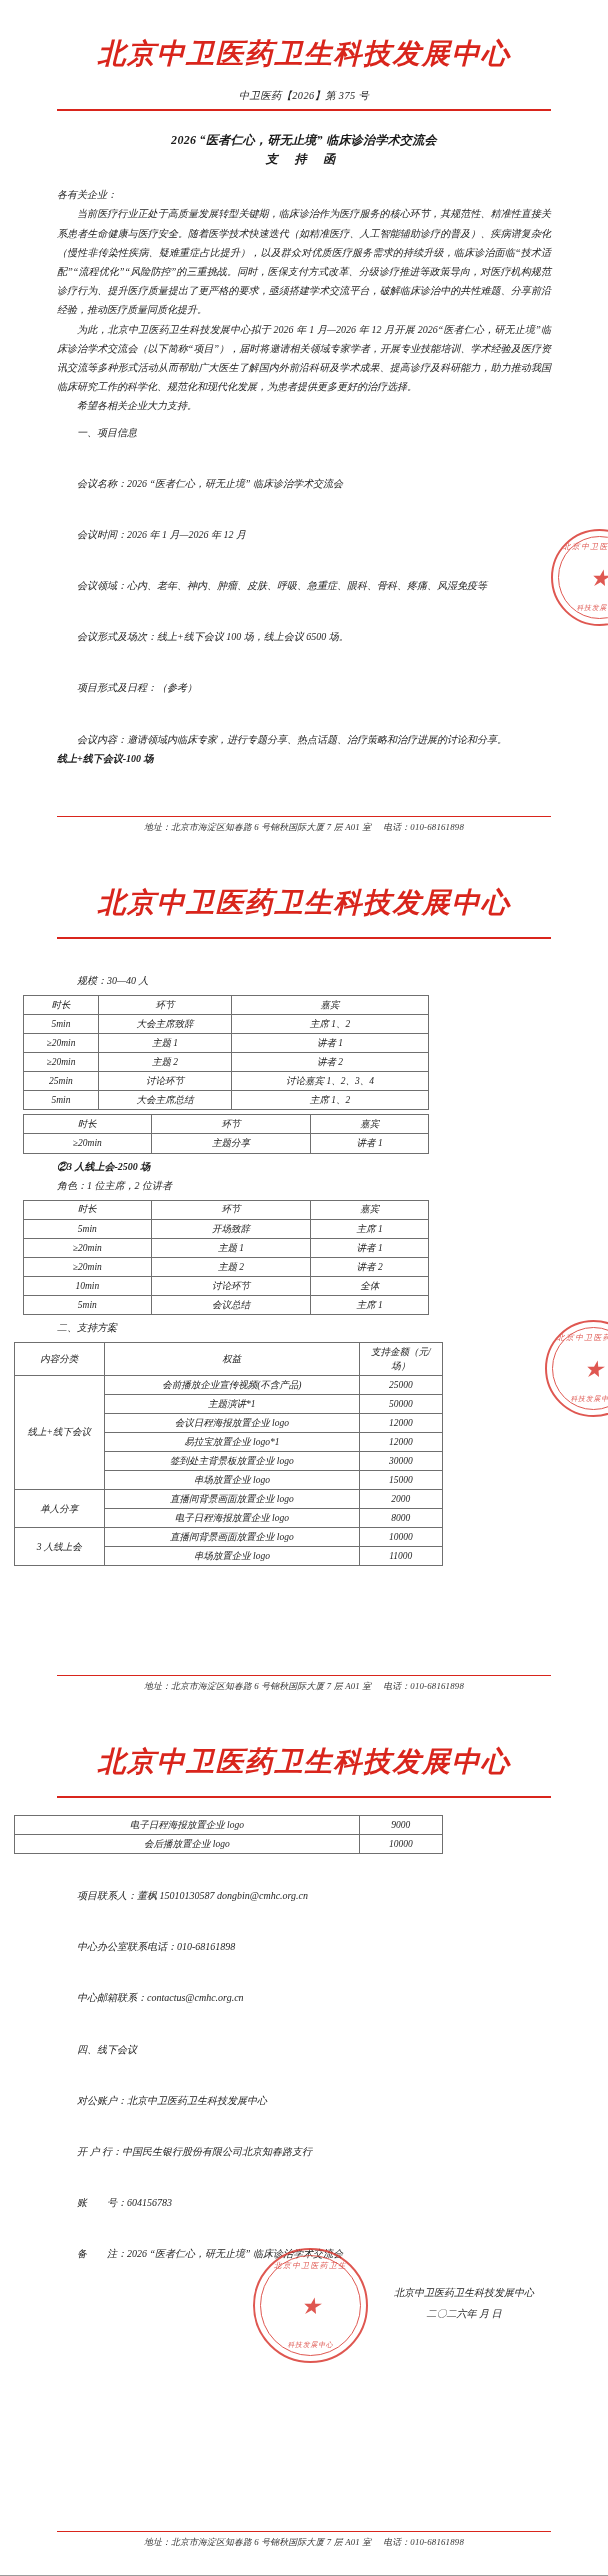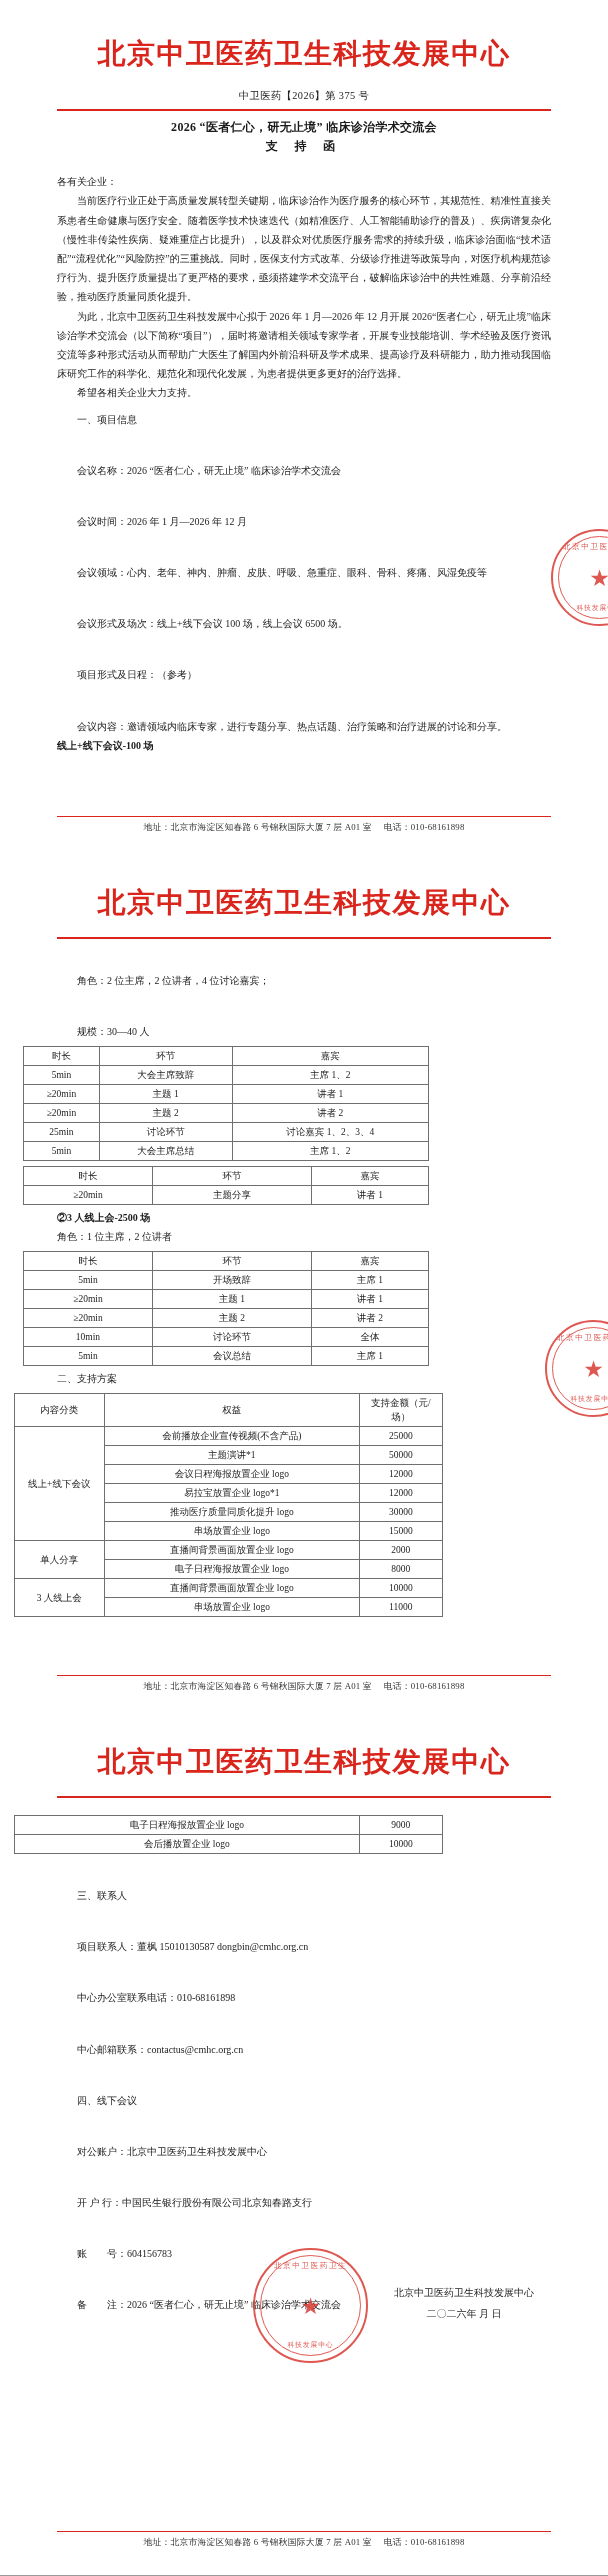--- a/index.html
+++ b/index.html
@@ -5,20 +5,21 @@
   * { box-sizing: border-box; }
   html, body {
     margin: 0; padding: 0;
     background: #9b9b9b;
     font-family: "Liberation Serif", "DejaVu Serif", serif;
   }
   .doc {
     width: 608px;
     margin: 0 auto;
     background: #f0abfc;
+    font-style: italic;
   }
   .page {
     position: relative;
     width: 608px;
     background: #ffffff;
     overflow: hidden;
   }
   .page.p1 { height: 860px; }
   .page.p2 { height: 859px; }
   .page.p3 { height: 856px; }
@@ -49,21 +50,21 @@
     height: 2.3px;
     background: #d9251c;
   }
   .redrule.thin { height: 1.9px; }
 
   .doc-title {
     text-align: center;
     font-size: 12px;
     font-weight: bold;
     color: #1a1a1a;
-    margin-top: 7px;
+    margin-top: 20px;
     line-height: 1.55;
     letter-spacing: 0.3px;
   }
   .doc-title .sub { letter-spacing: 6.9px; display: block; }
 
   .body {
     margin: 0 57px;
     font-size: 10px;
     color: #1d1d1d;
     line-height: 1.92;
@@ -196,21 +197,20 @@
   </div>
 
   <div class="gap"></div>
 
   <div class="page p2">
 
     <div class="letterhead">北京中卫医药卫生科技发展中心</div>
     <div class="redrule thin" style="margin-top:20px;"></div>
 
     <div class="body" style="margin-top:10.7px;">
-      <div class="item">角色：2 位主席，2 位讲者，4 位讨论嘉宾；</div>
       <div class="item">规模：30—40 人</div>
     </div>
 
     <table class="grid">
       <thead>
         <tr>
           <th>时长</th>
           <th>环节</th>
           <th>嘉宾</th>
         </tr>
@@ -328,21 +328,21 @@
         </tr>
         <tr>
           <td>会议日程海报放置企业 logo</td>
           <td class="c2">12000</td>
         </tr>
         <tr>
           <td>易拉宝放置企业 logo*1</td>
           <td class="c2">12000</td>
         </tr>
         <tr>
-          <td>推动医疗质量同质化提升 logo</td>
+          <td>签到处主背景板放置企业 logo</td>
           <td class="c2">30000</td>
         </tr>
         <tr>
           <td>串场放置企业 logo</td>
           <td class="c2">15000</td>
         </tr>
 
         <tr>
           <td class="c0" rowspan="2">单人分享</td>
           <td>直播间背景画面放置企业 logo</td>
@@ -396,21 +396,20 @@
           <td class="c2">9000</td>
         </tr>
         <tr>
           <td>会后播放置企业 logo</td>
           <td class="c2">10000</td>
         </tr>
       </tbody>
     </table>
 
     <div class="body" style="margin-top:17px;">
-      <div class="item">三、联系人</div>
       <div class="item">项目联系人：董枫 15010130587 dongbin@cmhc.org.cn</div>
       <div class="item">中心办公室联系电话：010-68161898</div>
       <div class="item">中心邮箱联系：contactus@cmhc.org.cn</div>
       <div class="item">四、线下会议</div>
       <div class="item">对公账户：北京中卫医药卫生科技发展中心</div>
       <div class="item">开 户 行：中国民生银行股份有限公司北京知春路支行</div>
       <div class="item">账　　号：604156783</div>
       <div class="item">备　　注：2026 “医者仁心，研无止境” 临床诊治学术交流会</div>
     </div>
 

